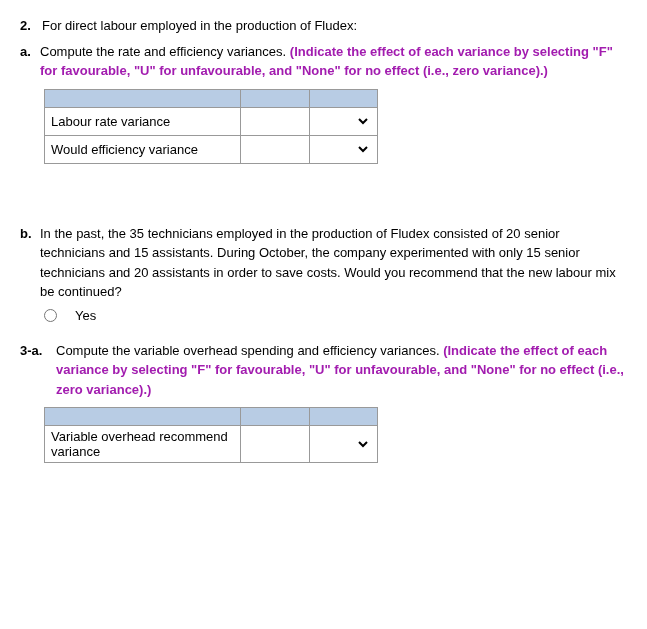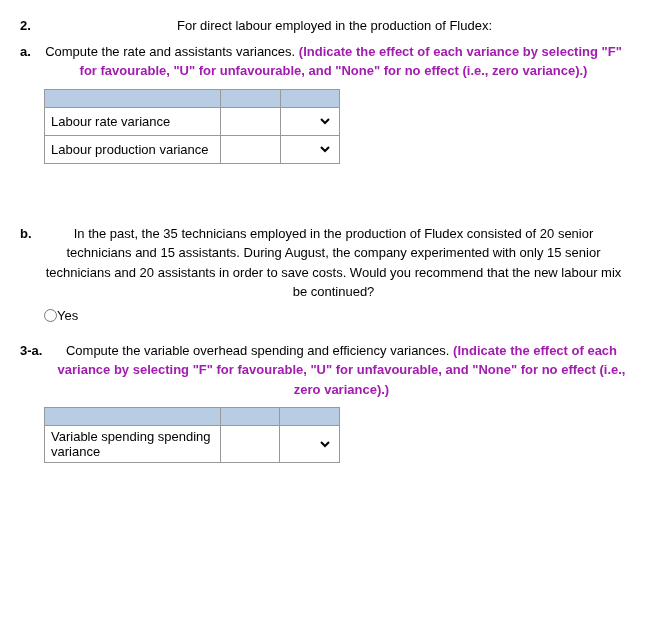--- a/index.html
+++ b/index.html
@@ -24,34 +24,33 @@
     .question-num {
       font-weight: bold;
       min-width: 16px;
     }
     .question-letter {
       font-weight: bold;
       min-width: 14px;
     }
     .question-text {
       flex: 1;
-      text-align: center;
     }
     .highlight {
       color: #a21caf;
       font-weight: bold;
     }
     .table-container {
       margin-left: 24px;
       margin-top: 8px;
       margin-bottom: 10px;
     }
     .variance-table {
       border-collapse: collapse;
-      width: 296px;
+      width: 334px;
       padding-left: 40px;
     }
     .variance-table thead tr td {
       background-color: #b8cce4;
       height: 18px;
       border: 1px solid #999;
     }
     .variance-table tbody tr td {
       border: 1px solid #999;
       padding: 3px 6px;
@@ -83,21 +82,21 @@
       font-size: 13px;
       background: transparent;
     }
     .radio-group {
       margin-left: 24px;
       margin-top: 6px;
     }
     .radio-item {
       display: flex;
       align-items: center;
-      gap: 0;
+      gap: 18px;
       margin-bottom: 4px;
     }
     .radio-item input[type="radio"] {
       margin: 0;
     }
     .sub-question {
       display: flex;
       gap: 6px;
       margin-bottom: 6px;
       line-height: 1.5;
@@ -108,21 +107,21 @@
 
 <div class="section">
   <div class="question-header">
     <span class="question-num">2.</span>
     <span class="question-text">For direct labour employed in the production of Fludex:</span>
   </div>
 
   <div class="sub-question">
     <span class="question-letter">a.</span>
     <span class="question-text">
-      <span>Compute the rate and assistants variances.</span>
+      <span>Compute the rate and efficiency variances.</span>
       <span class="highlight">(Indicate the effect of each variance by selecting "F" for favourable, "U" for unfavourable, and "None" for no effect (i.e., zero variance).)</span>
     </span>
   </div>
 
   <div class="table-container">
     <table class="variance-table">
       <thead>
         <tr>
           <td class="label-cell"></td>
           <td class="input-cell"></td>
@@ -138,42 +137,42 @@
           <td class="select-cell">
             <select>
               <option value=""></option>
               <option value="F">F</option>
               <option value="U">U</option>
               <option value="None">None</option>
             </select>
           </td>
         </tr>
         <tr>
-          <td class="label-cell">Labour production variance</td>
+          <td class="label-cell">Would efficiency variance</td>
           <td class="input-cell">
             <input type="text" style="">
           </td>
           <td class="select-cell">
             <select>
               <option value=""></option>
               <option value="F">F</option>
               <option value="U">U</option>
               <option value="None">None</option>
             </select>
           </td>
         </tr>
       </tbody>
     </table>
   </div>
 </div>
 
 <div class="section" style="margin-top: 60px;">
   <div class="sub-question">
     <span class="question-letter">b.</span>
-    <span class="question-text">In the past, the 35 technicians employed in the production of Fludex consisted of 20 senior technicians and 15 assistants. During August, the company experimented with only 15 senior technicians and 20 assistants in order to save costs. Would you recommend that the new labour mix be continued?</span>
+    <span class="question-text">In the past, the 35 technicians employed in the production of Fludex consisted of 20 senior technicians and 15 assistants. During October, the company experimented with only 15 senior technicians and 20 assistants in order to save costs. Would you recommend that the new labour mix be continued?</span>
   </div>
   <div class="radio-group">
     <div class="radio-item">
       <input type="radio" name="labour-mix" value="yes" style="">
       <label>Yes</label>
     </div>
   </div>
 </div>
 
 <div class="section" style="margin-top: 8px;">
@@ -189,21 +188,21 @@
     <table class="variance-table">
       <thead>
         <tr>
           <td class="label-cell"></td>
           <td class="input-cell"></td>
           <td class="select-cell"></td>
         </tr>
       </thead>
       <tbody>
         <tr>
-          <td class="label-cell">Variable spending spending variance</td>
+          <td class="label-cell">Variable overhead recommend variance</td>
           <td class="input-cell">
             <input type="text" style="">
           </td>
           <td class="select-cell">
             <select>
               <option value=""></option>
               <option value="F">F</option>
               <option value="U">U</option>
               <option value="None">None</option>
             </select>

